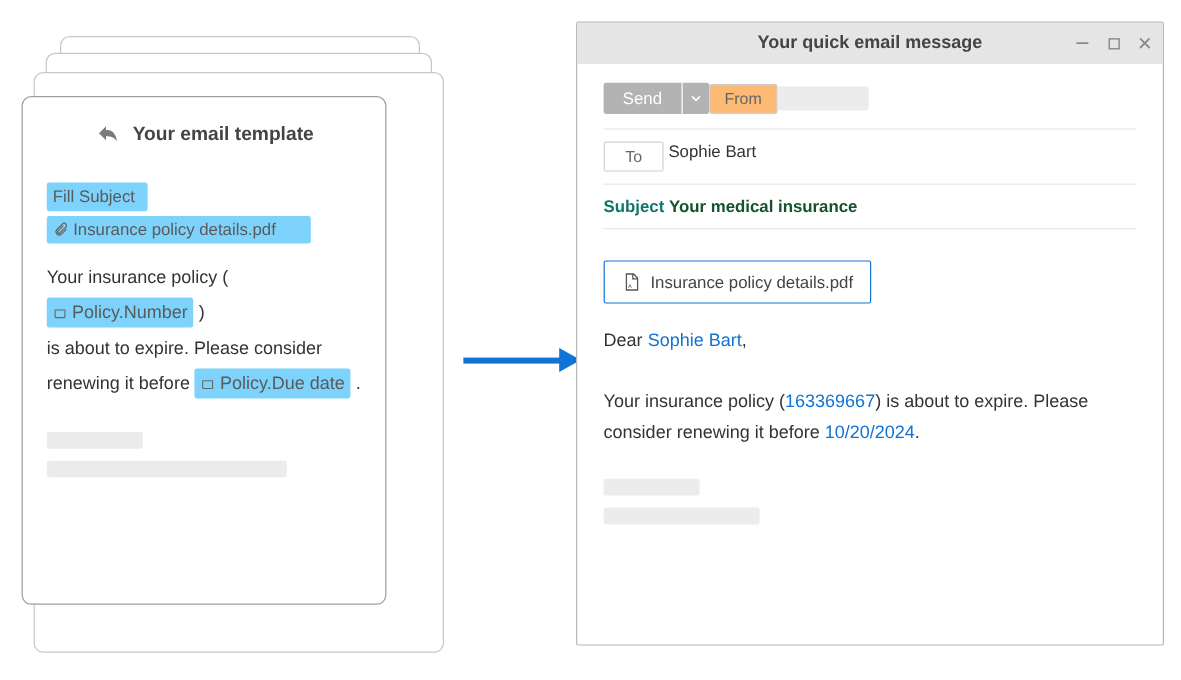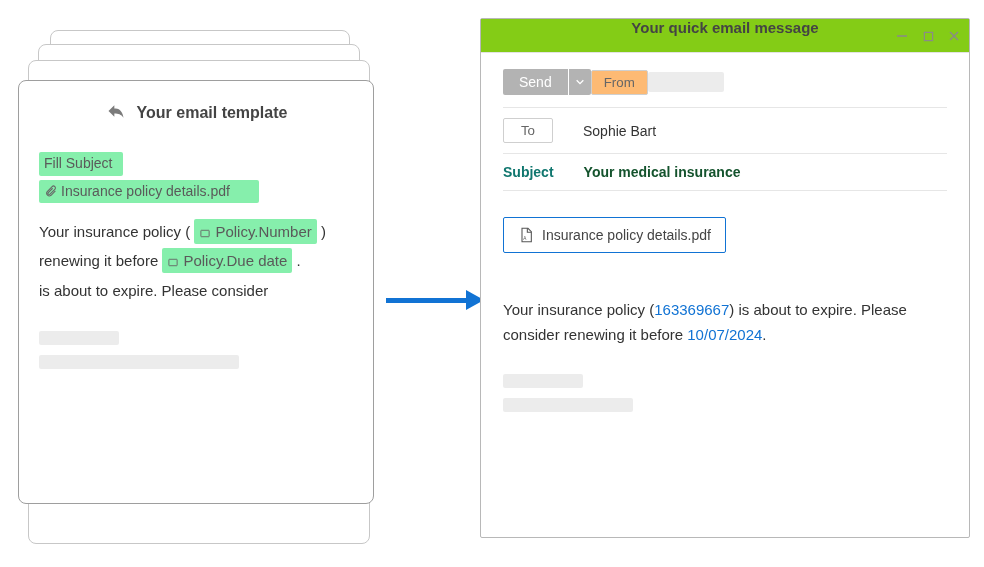--- a/index.html
+++ b/index.html
@@ -29,21 +29,21 @@
     border-radius: 8px;
   }
   .stack-card.s1 { left: 32px; top: 0;  width: 300px; height: 480px; }
   .stack-card.s2 { left: 20px; top: 14px; width: 322px; height: 488px; }
   .stack-card.s3 { left: 10px; top: 30px; width: 342px; height: 484px; }
 
   .template-card {
     position: absolute;
     left: 0;
     top: 50px;
-    width: 356px;
+    width: 304px;
     height: 424px;
     background: #fff;
     border: 1px solid #9e9e9e;
     border-radius: 8px;
     padding: 20px 20px;
   }
   .template-title {
     display: flex;
     align-items: center;
     justify-content: center;
@@ -52,21 +52,21 @@
   }
   .template-title .heading {
     font-weight: 600;
     font-size: 16px;
     color: #444;
   }
   .reply-icon { color: #7b7b7b; }
 
   .ph {
     display: inline-block;
-    background: #86efac;
+    background: #7dd3fc;
     border-radius: 2px;
     padding: 2px 5px;
     color: #5a5a5a;
     line-height: 1.4;
     vertical-align: baseline;
   }
   .ph.block { display: block; margin: 4px 0; }
   .ph .fld-icon { margin-right: 4px; vertical-align: -2px; }
 
   .tmpl-row { margin: 6px 0; line-height: 1.7; font-size: 15px; color: #333; }
@@ -97,23 +97,24 @@
     width: 490px;
     height: 520px;
     border: 1px solid #b8b8b8;
     border-radius: 2px;
     background: #fff;
     display: flex;
     flex-direction: column;
   }
   .win-title {
     height: 34px;
-    background: #84cc16;
+    background: #e5e5e5;
     border-bottom: 1px solid #e3e3e3;
     display: flex;
+    align-items: center;
     position: relative;
   }
   .win-title .title-text {
     flex: 1;
     text-align: center;
     font-weight: 600;
     font-size: 15px;
     color: #444;
   }
   .win-ctrls {
@@ -166,22 +167,21 @@
     background: #ececec;
     border-radius: 2px;
     height: 20px;
     width: 76px;
   }
 
   .hr { border-top: 1px solid #e6e6e6; margin: 8px 0 10px; }
 
   .field-row {
     display: flex;
-    align-items: center;
-    gap: 30px;
+    gap: 4px;
     margin: 10px 0;
   }
   .to-btn {
     background: #fff;
     border: 1px solid #cfcfcf;
     color: #666;
     padding: 4px 14px;
     border-radius: 2px;
     cursor: pointer;
     min-width: 50px;
@@ -241,30 +241,30 @@
     <div class="tmpl-body">
       <div>
         <span>Your insurance policy (</span>
         <span class="ph">
           <svg class="fld-icon" width="12" height="11" viewBox="0 0 24 24" fill="none" stroke="#666" stroke-width="2">
               <rect x="3" y="5" width="18" height="14" rx="1"></rect>
             </svg><span>Policy.Number</span>
         </span>
         <span>)</span>
       </div>
+      <div>is about to expire. Please consider</div>
       <div>
         <span>renewing it before</span>
         <span class="ph">
           <svg class="fld-icon" width="12" height="11" viewBox="0 0 24 24" fill="none" stroke="#666" stroke-width="2">
               <rect x="3" y="5" width="18" height="14" rx="1"></rect>
             </svg><span>Policy.Due date</span>
         </span>
         <span>.</span>
       </div>
-      <div>is about to expire. Please consider</div>
     </div>
 
     <div class="skel" style="width:80px; margin-top:26px"></div>
     <div class="skel" style="width:200px"></div>
   </div>
 </div>
 
 <div class="arrow">
   <svg width="98" height="24" viewBox="0 0 98 24" fill="currentColor">
     <rect x="0" y="10" width="82" height="5"></rect>
@@ -329,23 +329,26 @@
     <div class="attach-chip">
       <svg width="16" height="18" viewBox="0 0 24 24" fill="none" stroke="currentColor" stroke-width="1.6">
         <path d="M6 2h9l5 5v15H6z"></path>
           <path d="M14 2v6h6"></path>
         <text x="8" y="19" font-size="7" fill="currentColor" stroke="none">A</text>
       </svg>
       <span>Insurance policy details.pdf</span>
     </div>
 
     <div class="msg-body">
+      <div>
+        <span>Dear </span><span class="lnk">Sophie Bart</span><span>,</span>
+      </div>
       <br>
       <div>
-        <span>Your insurance policy (</span><span class="lnk">163369667</span><span>) is about to expire. Please consider renewing it before </span><span class="lnk">10/07/2024</span><span>.</span>
+        <span>Your insurance policy (</span><span class="lnk">163369667</span><span>) is about to expire. Please consider renewing it before </span><span class="lnk">10/20/2024</span><span>.</span>
       </div>
 
       <div class="skel" style="width:80px; margin-top:26px"></div>
       <div class="skel" style="width:130px"></div>
     </div>
 
   </div>
 </div>
 
 </body></html>

